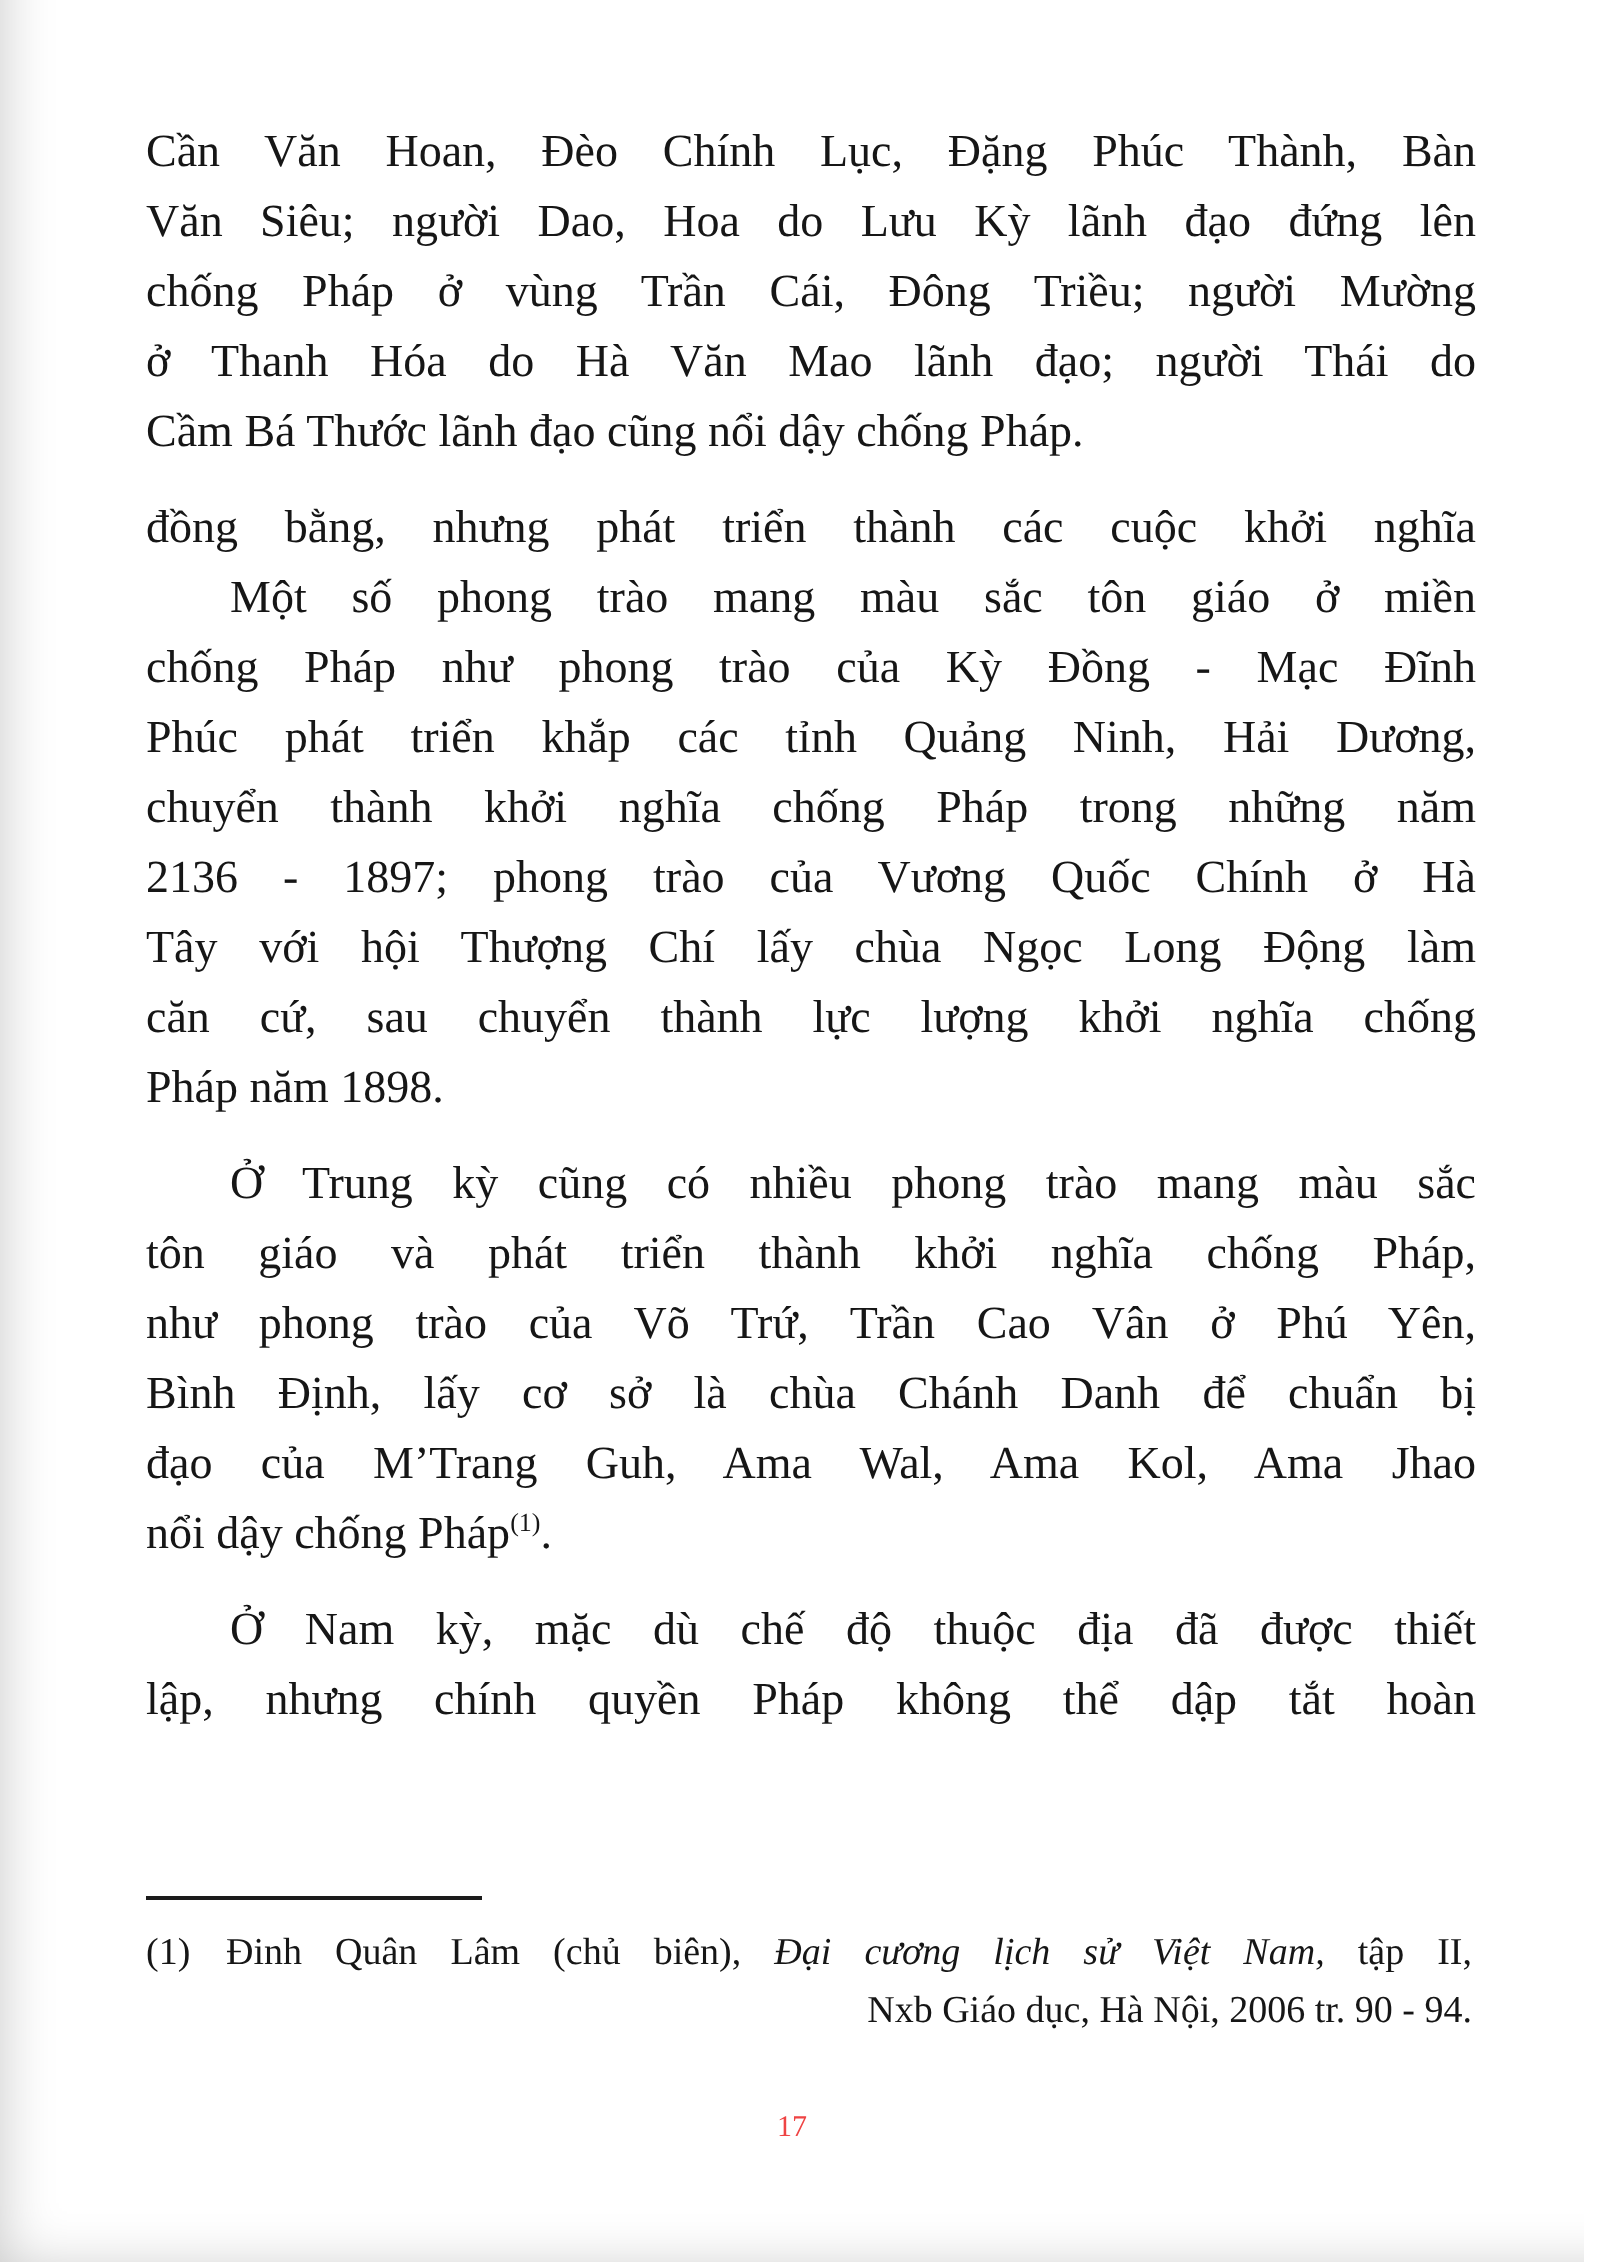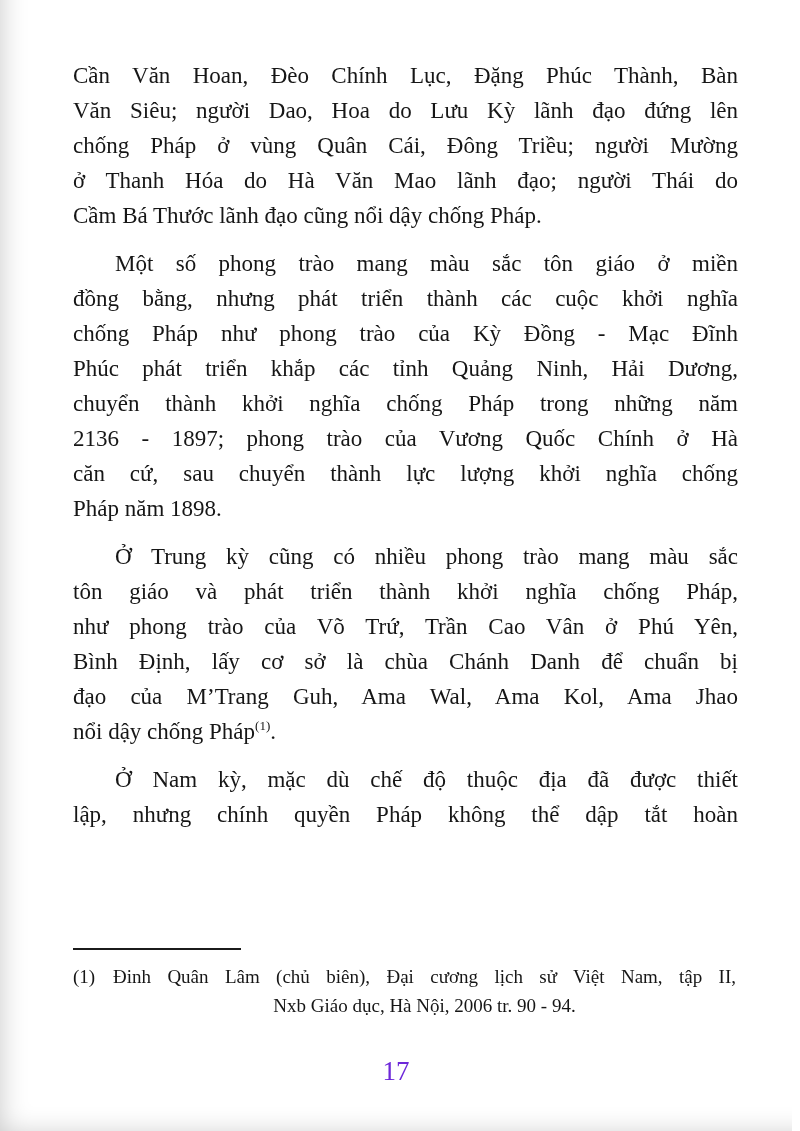--- a/index.html
+++ b/index.html
@@ -65,57 +65,59 @@
   .fn-marker {
     flex: none;
     width: 40px;
   }
   .fn-line1-text {
     flex: 1;
     text-align: justify;
     text-align-last: justify;
   }
   .fn-title {
+    font-style: italic;
   }
   .fn-line2 {
     margin-left: 40px;
-    text-align: center;
+    text-align: right;
   }
   .page-number {
     position: absolute;
     left: 0;
     right: 0;
     top: 1056px;
     text-align: center;
-    font-size: 27px;
-    color: #6d28d9;
+    font-size: 15px;
+    color: #ef4444;
   }
 </style>
 </head>
 <body>
 
 <div class="page">
 
   <div class="text-block">
 
     <div class="para">
       <div class="line">Cần Văn Hoan, Đèo Chính Lục, Đặng Phúc Thành, Bàn</div>
       <div class="line">Văn Siêu; người Dao, Hoa do Lưu Kỳ lãnh đạo đứng lên</div>
-      <div class="line">chống Pháp ở vùng Quân Cái, Đông Triều; người Mường</div>
+      <div class="line">chống Pháp ở vùng Trần Cái, Đông Triều; người Mường</div>
       <div class="line">ở Thanh Hóa do Hà Văn Mao lãnh đạo; người Thái do</div>
       <div class="line last">Cầm Bá Thước lãnh đạo cũng nổi dậy chống Pháp.</div>
     </div>
 
     <div class="para">
+      <div class="line">đồng bằng, nhưng phát triển thành các cuộc khởi nghĩa</div>
       <div class="line first-indent">Một số phong trào mang màu sắc tôn giáo ở miền</div>
-      <div class="line">đồng bằng, nhưng phát triển thành các cuộc khởi nghĩa</div>
       <div class="line">chống Pháp như phong trào của Kỳ Đồng - Mạc Đĩnh</div>
       <div class="line">Phúc phát triển khắp các tỉnh Quảng Ninh, Hải Dương,</div>
       <div class="line">chuyển thành khởi nghĩa chống Pháp trong những năm</div>
       <div class="line">2136 - 1897; phong trào của Vương Quốc Chính ở Hà</div>
+      <div class="line">Tây với hội Thượng Chí lấy chùa Ngọc Long Động làm</div>
       <div class="line">căn cứ, sau chuyển thành lực lượng khởi nghĩa chống</div>
       <div class="line last">Pháp năm 1898.</div>
     </div>
 
     <div class="para">
       <div class="line first-indent">Ở Trung kỳ cũng có nhiều phong trào mang màu sắc</div>
       <div class="line">tôn giáo và phát triển thành khởi nghĩa chống Pháp,</div>
       <div class="line">như phong trào của Võ Trứ, Trần Cao Vân ở Phú Yên,</div>
       <div class="line">Bình Định, lấy cơ sở là chùa Chánh Danh để chuẩn bị</div>
       <div class="line">đạo của M’Trang Guh, Ama Wal, Ama Kol, Ama Jhao</div>

